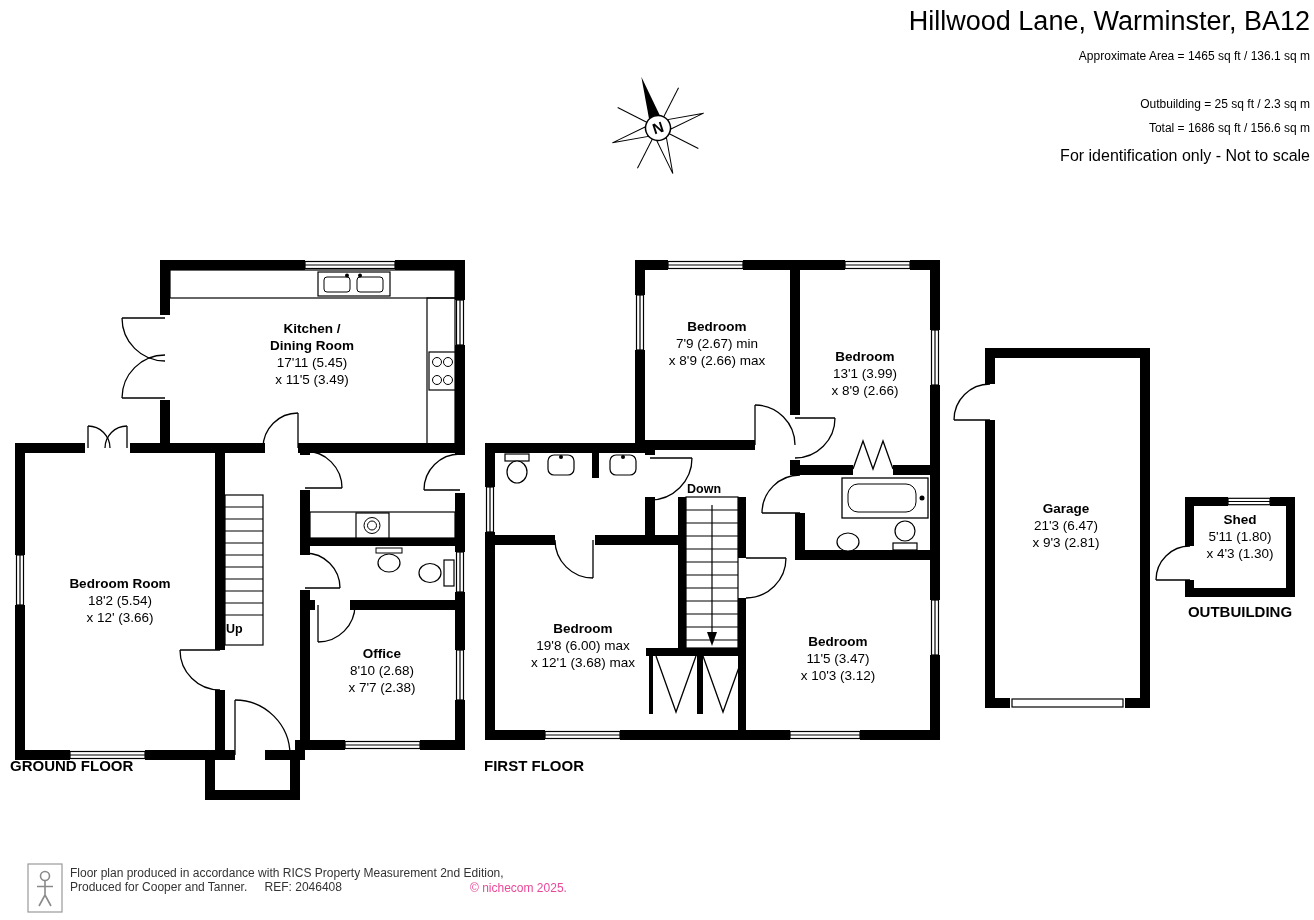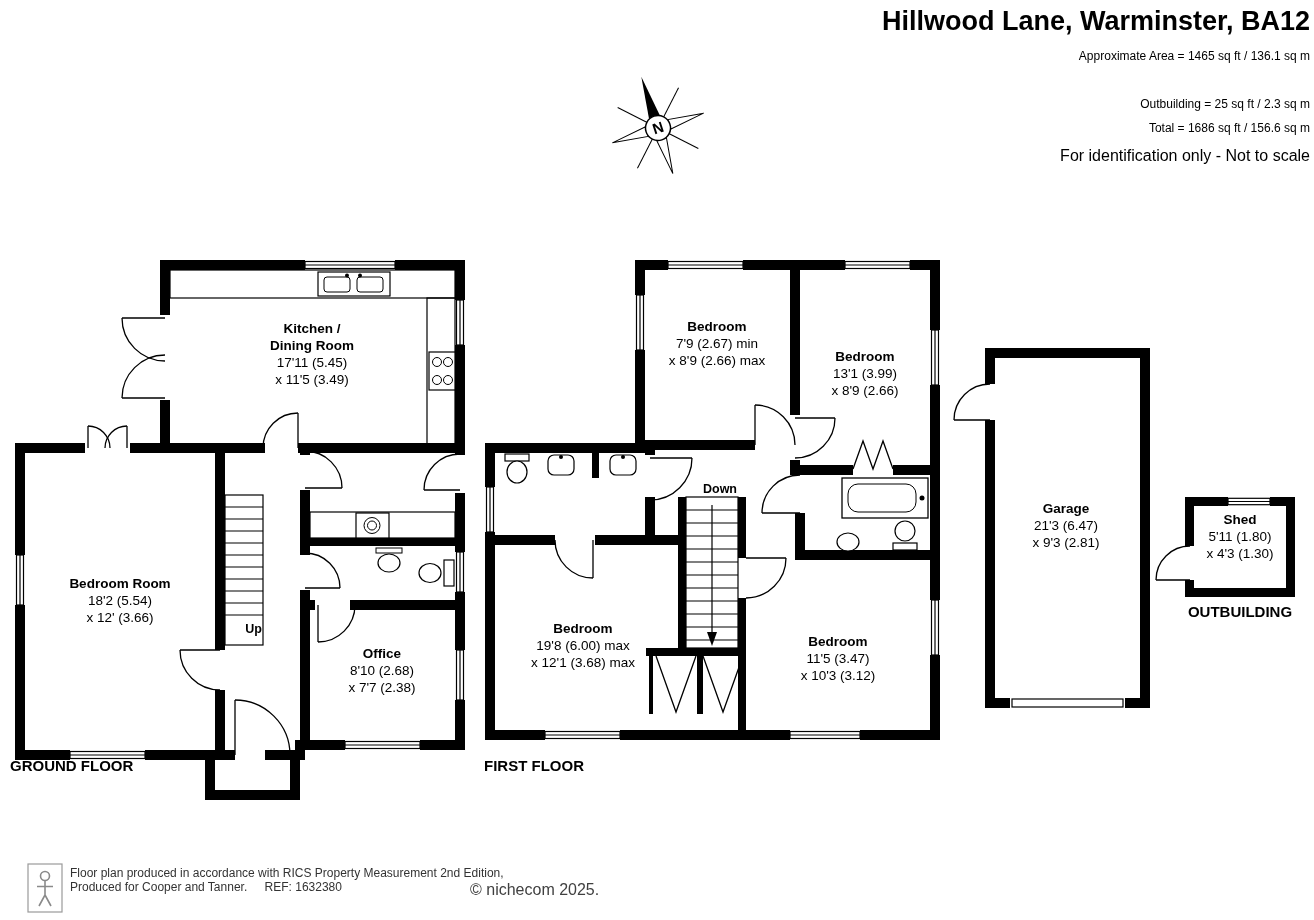--- a/index.html
+++ b/index.html
@@ -1,30 +1,30 @@
 <!DOCTYPE html>
 <html><head>
 <meta charset="utf-8">
 <style>
   html,body{margin:0;padding:0;background:#fff}
   .canvas{position:relative;width:1314px;height:920px;background:#fff;overflow:hidden;
           font-family:"Liberation Sans",sans-serif;color:#000}
   svg{position:absolute;left:0;top:0}
   .abs{position:absolute}
   .right{right:4px;text-align:right;white-space:nowrap}
-  .hdr-title{font-size:27px;font-weight:bold}
+  .hdr-title{font-size:27px;font-weight:normal}
   .hdr-line{font-size:12px}
   .hdr-note{font-size:16px}
   .room-label{position:absolute;text-align:center;font-size:13.5px;line-height:17px}
   .rn{font-weight:bold}
   .floor-label{position:absolute;font-size:15px;font-weight:bold;white-space:nowrap}
   .ob-label{position:absolute;font-size:15px;font-weight:bold;text-align:center}
-  .stair-label{position:absolute;text-align:right;font-size:12.5px;font-weight:bold}
+  .stair-label{position:absolute;text-align:left;font-size:12.5px;font-weight:bold}
   .footer-text{position:absolute;font-size:12px;line-height:14px;color:#333;white-space:nowrap}
-  .copyright{position:absolute;font-size:16px;color:#404040;white-space:nowrap}
+  .copyright{position:absolute;font-size:12px;color:#ec4899;white-space:nowrap}
 </style>
 </head>
 <body>
 
 <div class="canvas">
 
 <svg width="1314" height="920" viewBox="0 0 1314 920">
 
   <g transform="translate(658,128)">
     <g transform="rotate(-18)">
@@ -435,18 +435,18 @@
   <div class="rn">Shed</div>
   <div>5'11 (1.80)</div>
   <div>x 4'3 (1.30)</div>
 </div>
 <div class="ob-label" style="left:1160px;top:603px;width:160px">OUTBUILDING</div>
 
 <div class="footer-text" style="left:70px;top:866px">
   <div>Floor plan produced in accordance with RICS Property Measurement 2nd Edition,</div>
   <div>
     <span>Produced for Cooper and Tanner.</span>
-    <span style="margin-left:14px">REF: 1632380</span>
+    <span style="margin-left:14px">REF: 2046408</span>
   </div>
 </div>
 <div class="copyright" style="left:470px;top:881px">© nichecom 2025.</div>
 
 </div>
 
 </body></html>

